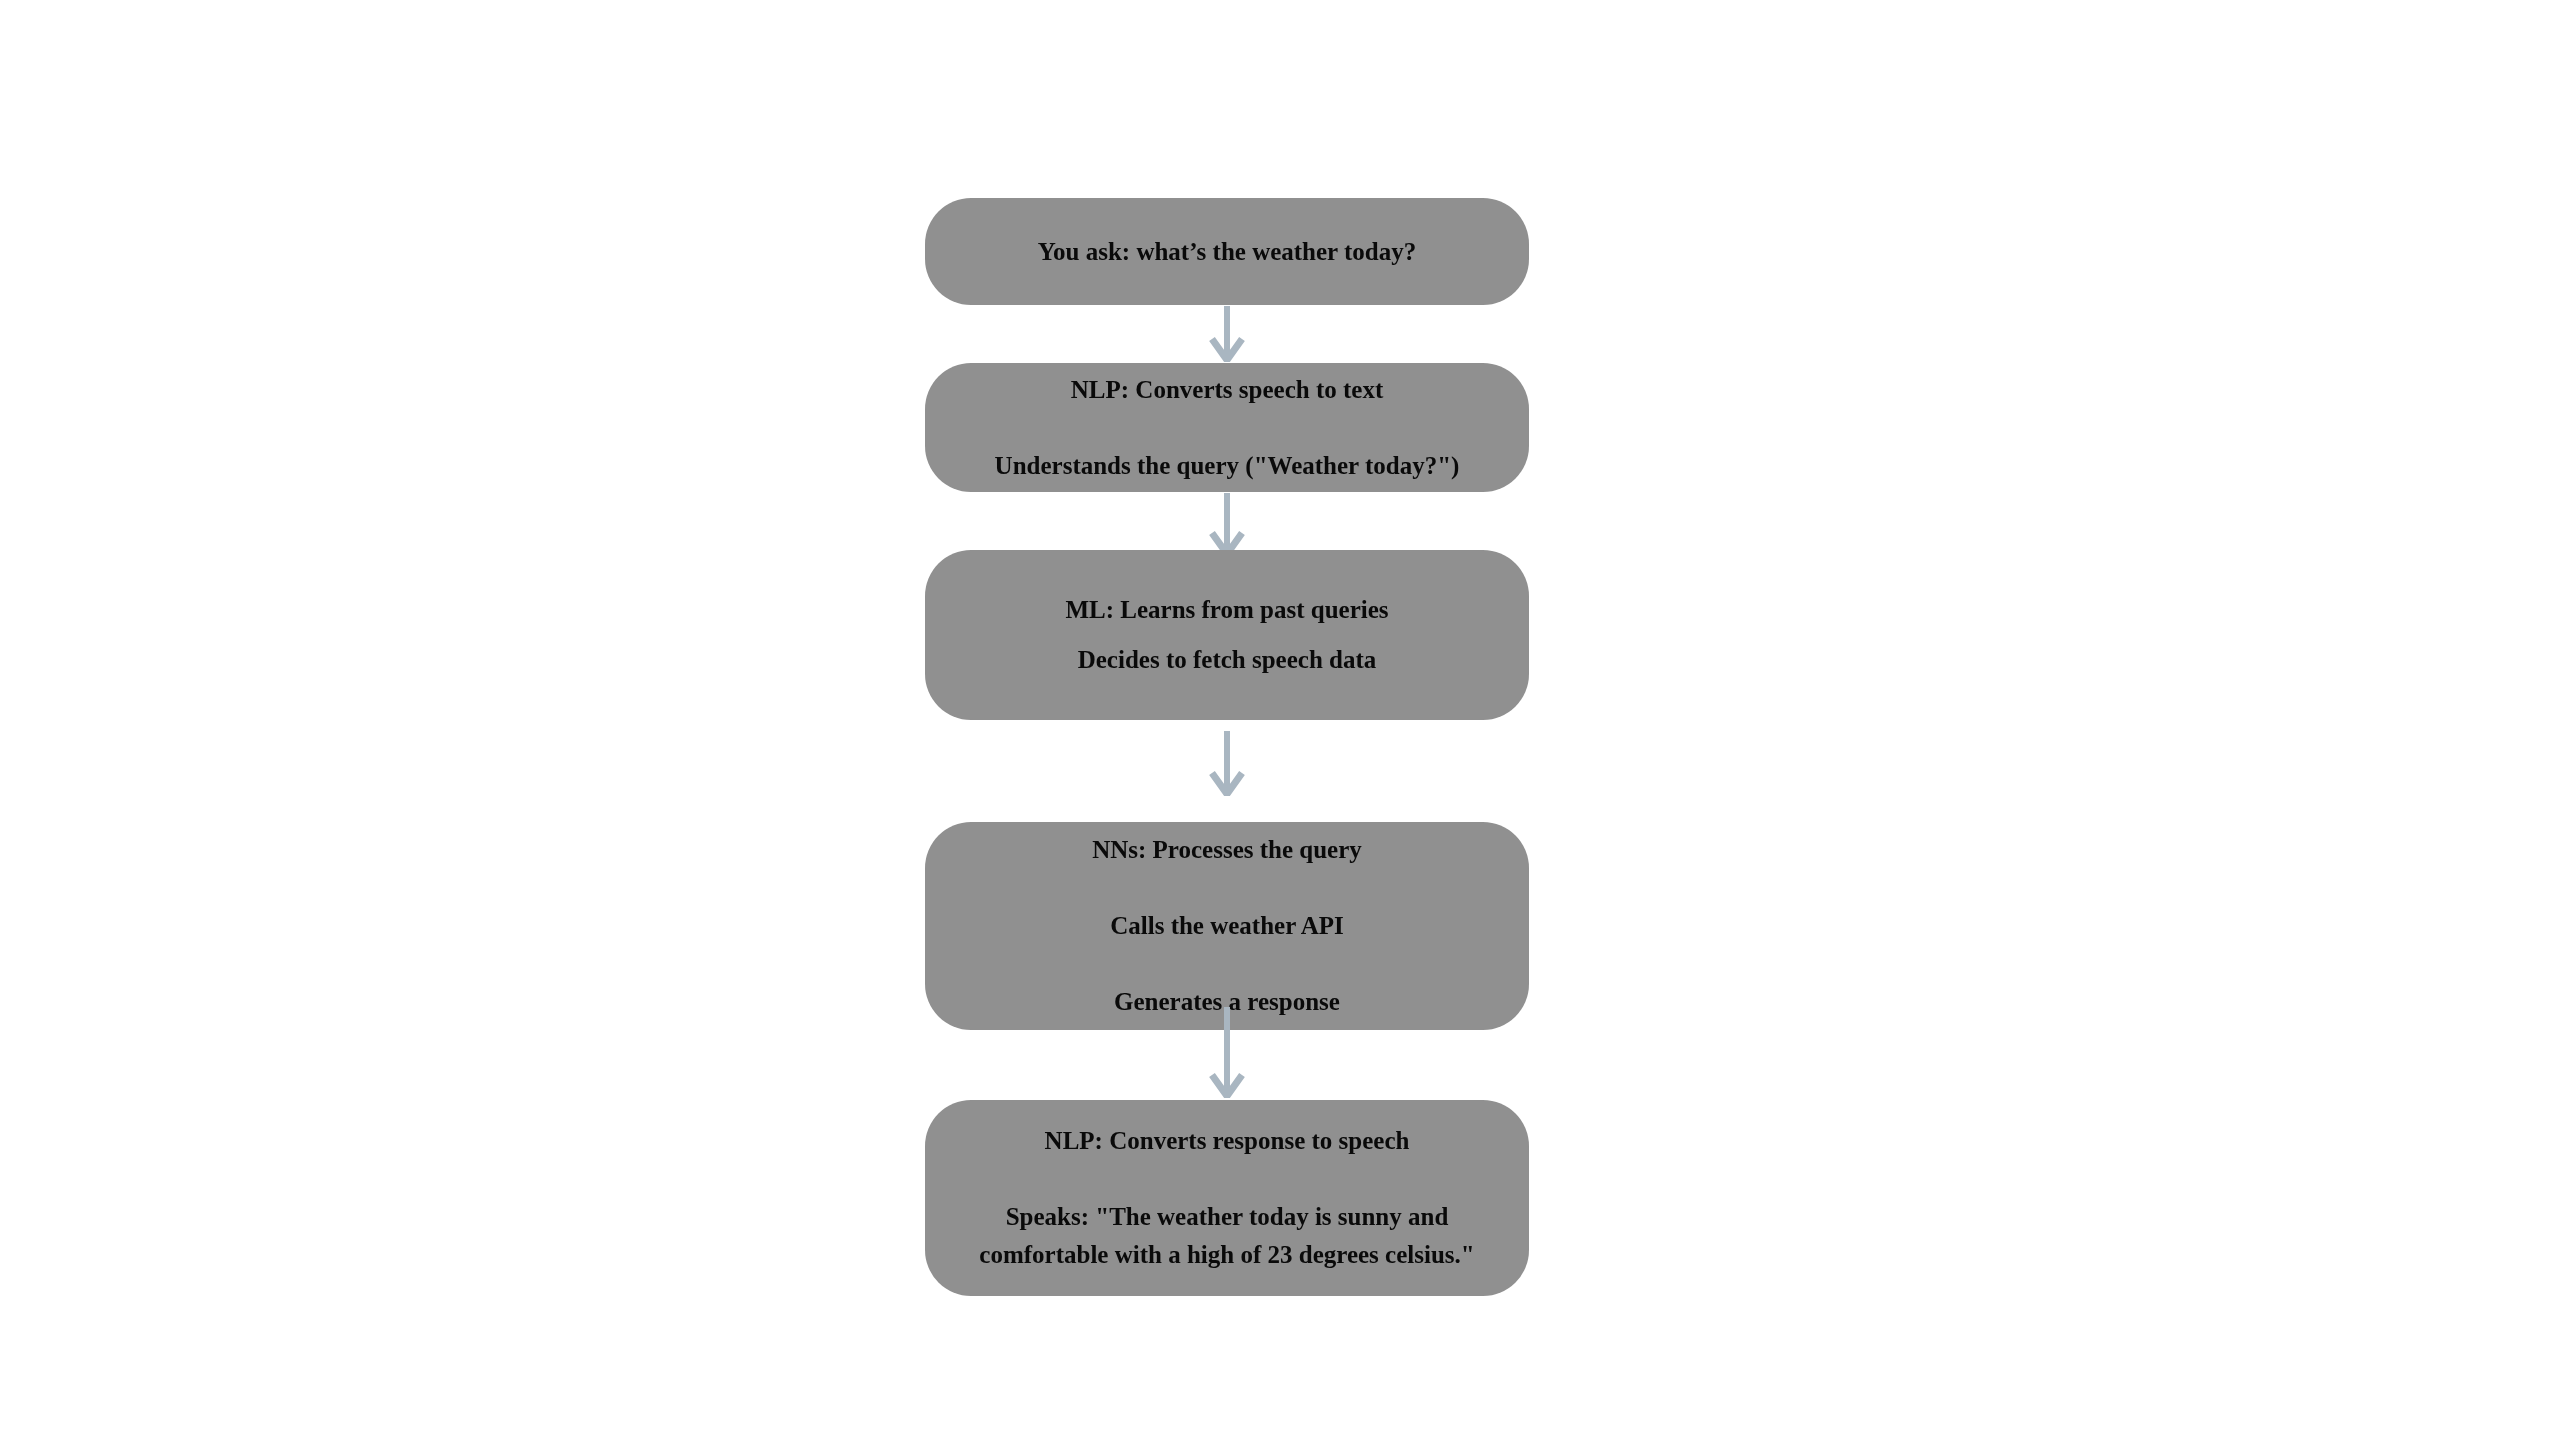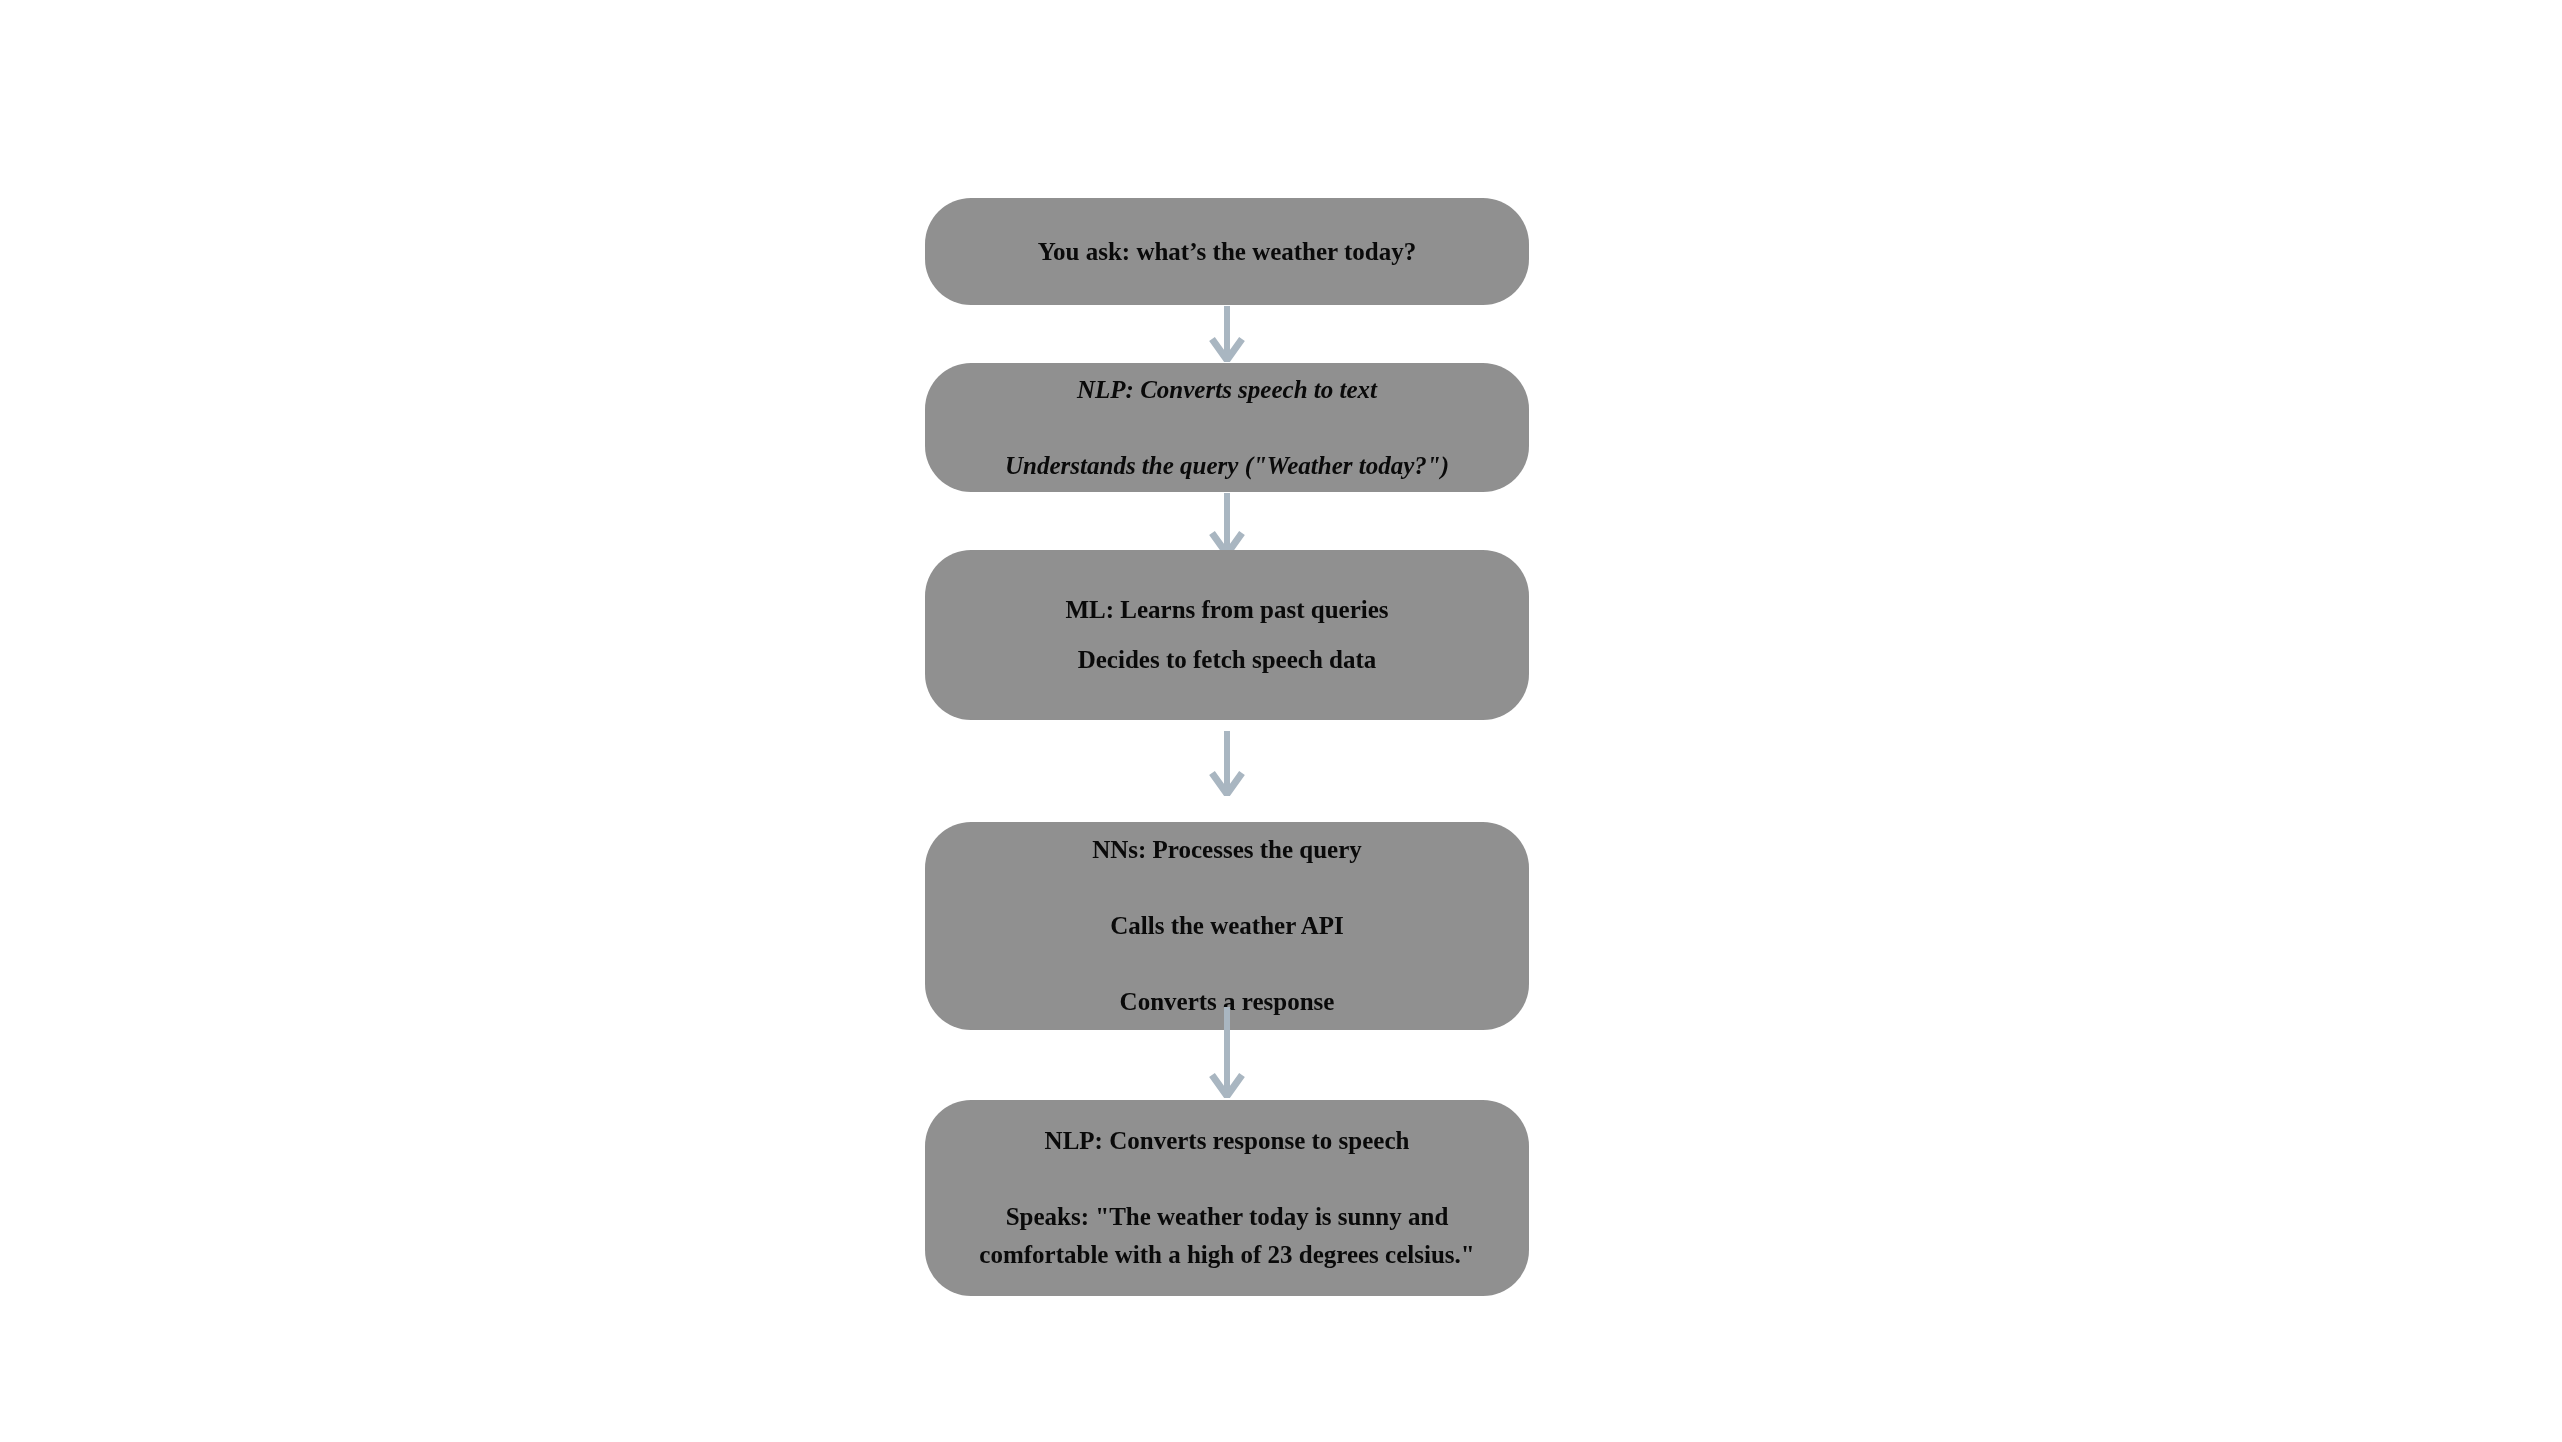--- a/index.html
+++ b/index.html
@@ -37,21 +37,21 @@
     text-align: center;
     color: var(--text, #000000);
   }
   .arrow {
     position: absolute;
     left: 1197px; 
     display: block;
   }
   
   .box-1 { top: 198px;  height: 107px; }
-  .box-2 { top: 363px;  height: 129px; font-style: italic; }
+  .box-2 { top: 363px;  height: 129px; }
   .box-3 { top: 550px;  height: 170px; gap: 12px; }
   .box-4 { top: 798px;  height: 208px; margin-top: 24px; }
   .box-5 { top: 1100px; height: 196px; }
   .arrow-1 { top: 306px; }
   .arrow-2 { top: 493px; }
   .arrow-3 { top: 731px; }
   .arrow-4 { top: 1007px; }
 </style>
 </head>
 <body>
@@ -83,21 +83,21 @@
   </section>
 
   <svg class="arrow arrow-3" width="60" height="65" viewBox="0 0 60 65">
     <line x1="30" y1="0" x2="30" y2="59" stroke="#a9b6c1" stroke-width="6"></line>
     <polyline points="15,42 30,63 45,42" fill="none" stroke="#a9b6c1" stroke-width="7"></polyline>
   </svg>
 
   <section class="flow-box box-4">
     <p>NNs: Processes the query</p>
     <p>Calls the weather API</p>
-    <p>Converts a response</p>
+    <p>Generates a response</p>
   </section>
 
   <svg class="arrow arrow-4" width="60" height="91" viewBox="0 0 60 91">
     <line x1="30" y1="0" x2="30" y2="85" stroke="#a9b6c1" stroke-width="6"></line>
     <polyline points="15,68 30,89 45,68" fill="none" stroke="#a9b6c1" stroke-width="7"></polyline>
   </svg>
 
   <section class="flow-box box-5">
     <p>NLP: Converts response to speech</p>
     <p>Speaks: "The weather today is sunny and comfortable with a high of 23 degrees celsius."</p>

